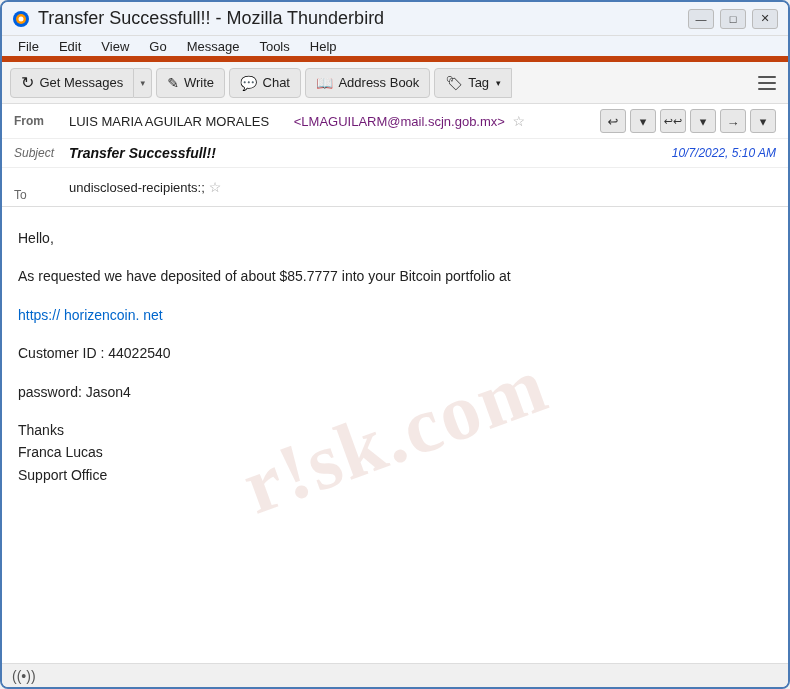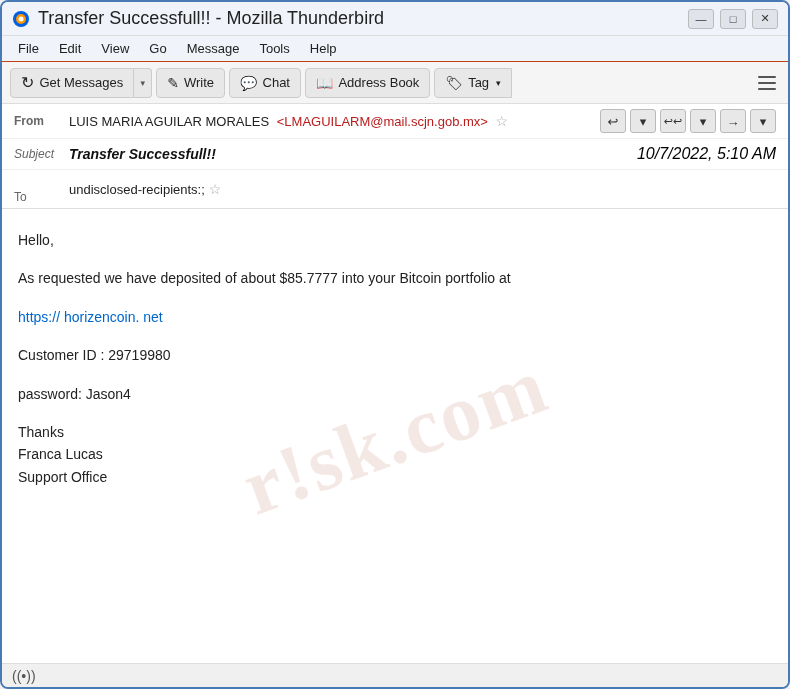--- a/index.html
+++ b/index.html
@@ -65,21 +65,21 @@
     .tb-btn.close { background: #e0e4ea; }
 
     
     .menu-bar {
       background: #f0f4fa;
       height: 26px;
       display: flex;
       align-items: center;
       padding: 0 8px;
       gap: 4px;
-      border-bottom: 1px solid #c2410c;
+      border-bottom: 6px solid #c2410c;
       flex-shrink: 0;
     }
     .menu-item {
       padding: 2px 8px;
       font-size: 13px;
       color: #222;
       cursor: pointer;
       border-radius: 3px;
     }
 
@@ -197,22 +197,22 @@
       color: #666;
       min-width: 55px;
     }
     .subject-value {
       font-size: 14px;
       font-weight: bold;
       color: #111;
       flex: 1;
     }
     .subject-date {
-      font-size: 16px;
-      color: #000000;
+      font-size: 12px;
+      color: #1d4ed8;
     }
 
     .to-row {
       display: flex;
       align-items: center;
       padding: 4px 12px;
     }
     .to-label {
       font-size: 12px;
       color: #666;
@@ -357,21 +357,21 @@
       <div class="hamburger-line"></div>
     </div>
   </div>
 
   <div class="email-header">
 
     <div class="header-row">
       <span class="header-label">From</span>
       <span class="header-value">
         <span>LUIS MARIA AGUILAR MORALES</span>
-        <span style="color:#b91c1c; margin-left:4px;">&lt;LMAGUILARM@mail.scjn.gob.mx&gt;</span>
+        <span style="color:#701a75; margin-left:21px;">&lt;LMAGUILARM@mail.scjn.gob.mx&gt;</span>
         <button class="star-btn">☆</button>
       </span>
       <div class="header-actions">
         <div class="header-icon-btn">
           <span>↩</span>
         </div>
         <div class="header-icon-btn">
           <span>▾</span>
         </div>
         <div class="header-icon-btn">
@@ -401,21 +401,21 @@
       <button class="star-btn">☆</button>
     </div>
   </div>
 
   <div class="email-body">
     <div class="watermark">r!sk.com</div>
     <div class="email-content">
       <p>Hello,</p>
       <p>As requested we have deposited of about $85.7777 into your Bitcoin portfolio at</p>
       <p style="color:#0066cc; cursor:pointer;">https:// horizencoin. net</p>
-      <p>Customer ID : 29719980</p>
+      <p>Customer ID : 44022540</p>
       <p>password:    Jason4</p>
       <p>
         <span>Thanks</span><br>
         <span>Franca Lucas</span><br>
         <span>Support Office</span>
       </p>
     </div>
   </div>
 
   <div class="status-bar">

